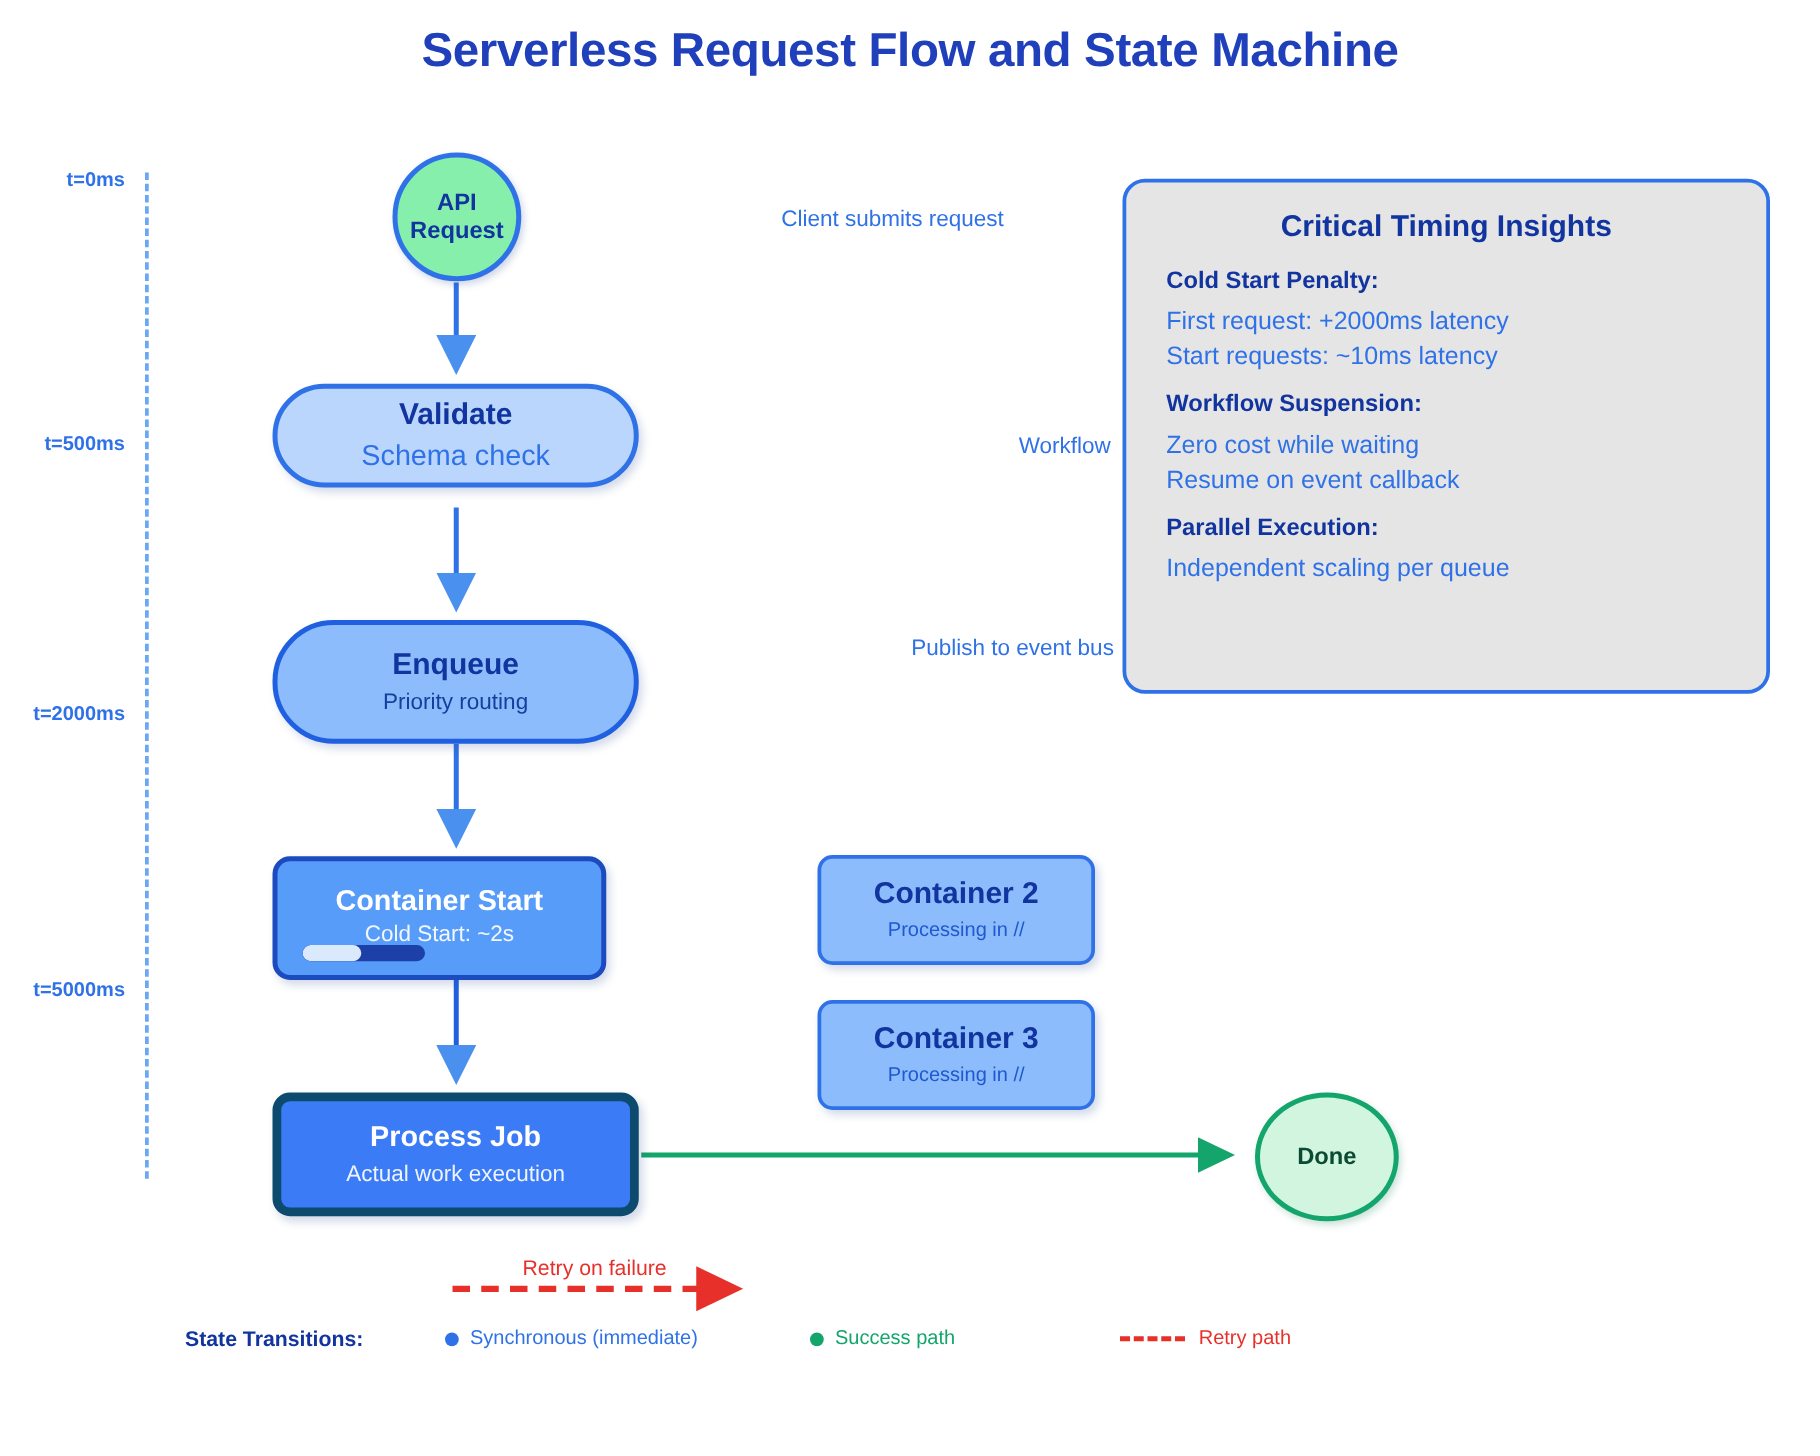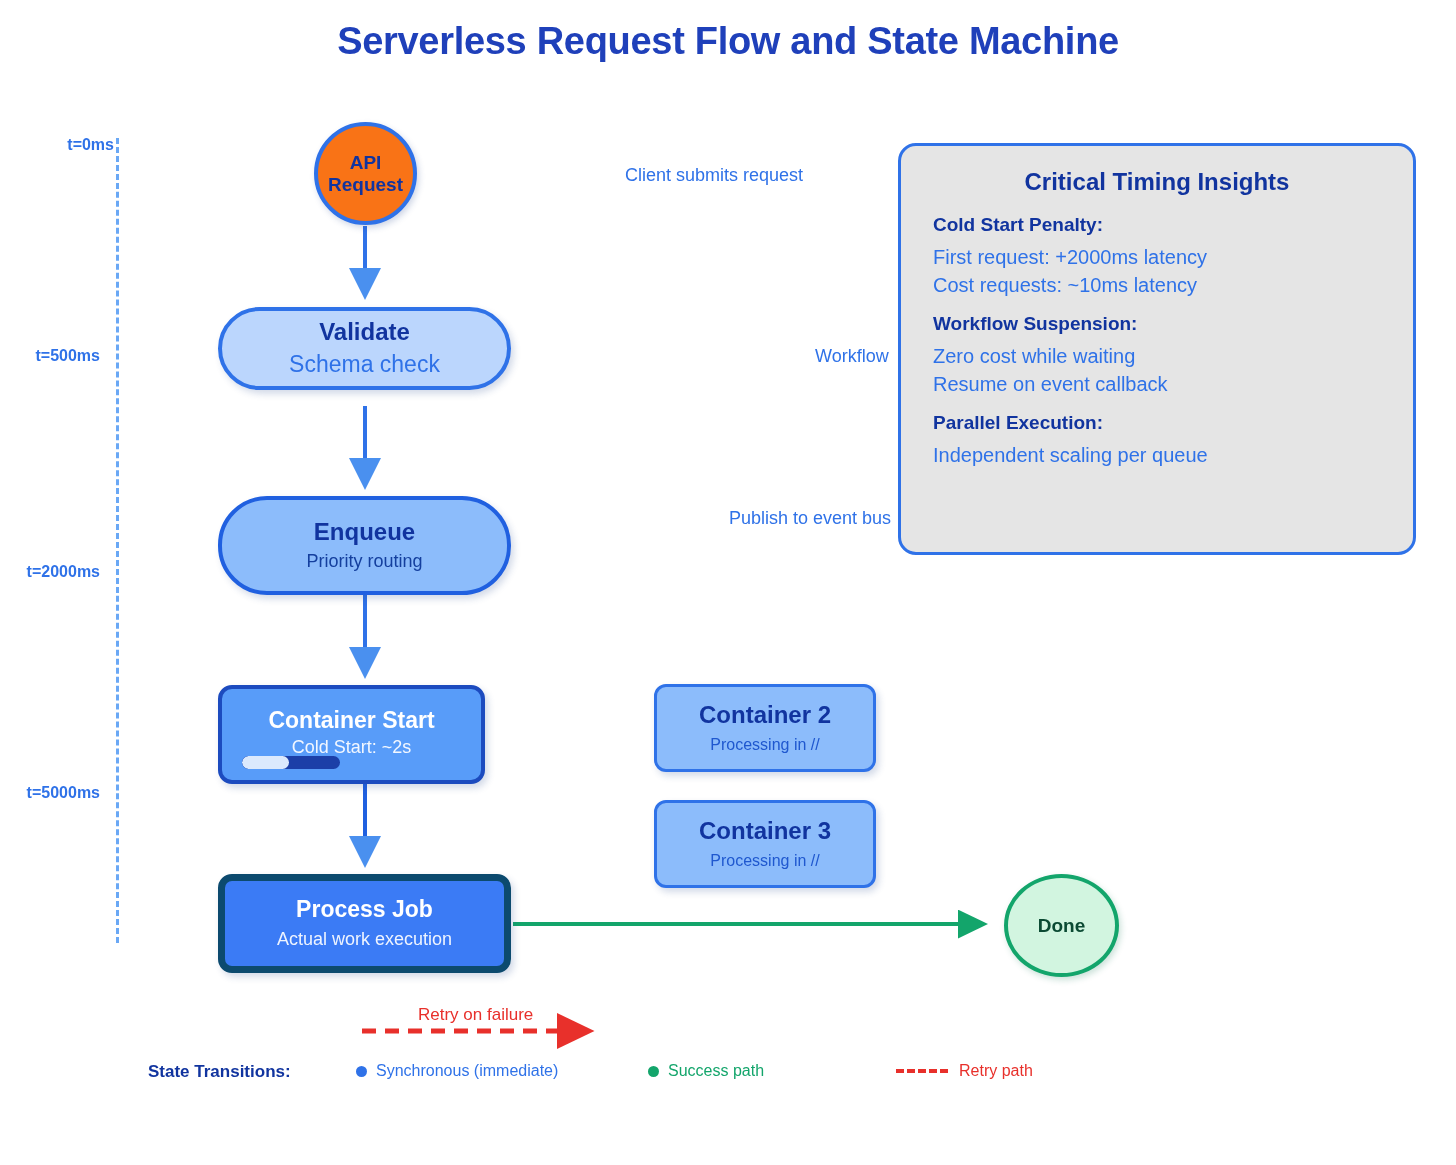--- a/index.html
+++ b/index.html
@@ -79,21 +79,21 @@
     line-height: 1.2;
   }
 
   
   #node-api-request {
     left: 314px;
     top: 122px;
     width: 103px;
     height: 103px;
     border-radius: 50%;
-    background: #f97316;
+    background: #86efac;
     border: 4px solid #2f72e8;
     box-shadow: 2px 3px 6px rgba(35,70,140,0.22);
   }
   #node-api-request .node-title {
     font-size: 19px;
     color: #11349f;
   }
 
   
   #node-validate {
@@ -291,21 +291,21 @@
   #legend-item-retry .legend-text { color: #e8302b; }
 </style>
 </head>
 <body>
 
 <div id="canvas">
 
   <div id="diagram-title">Serverless Request Flow and State Machine</div>
 
   <div id="timeline-axis"></div>
-  <div class="timeline-label" style="left:0;width:100px;top:136px;padding-left:14px;">t=0ms</div>
+  <div class="timeline-label" style="left:0;width:100px;top:136px;">t=0ms</div>
   <div class="timeline-label" style="left:0;width:100px;top:347px;">t=500ms</div>
   <div class="timeline-label" style="left:0;width:100px;top:563px;">t=2000ms</div>
   <div class="timeline-label" style="left:0;width:100px;top:784px;">t=5000ms</div>
 
   <svg id="edges" viewBox="0 0 1456 1165">
     <defs>
       <marker id="arrow-blue" markerWidth="10" markerHeight="10" refX="1" refY="4" orient="auto">
         <path d="M0,0 L8,4 L0,8 z" fill="#4a90ef"></path>
       </marker>
       <marker id="arrow-green" markerWidth="9" markerHeight="9" refX="1" refY="3.6" orient="auto">
@@ -382,21 +382,21 @@
   <div class="edge-label" id="edge-label-workflow">Workflow</div>
   <div class="edge-label" id="edge-label-publish">Publish to event bus</div>
   <div class="edge-label" id="edge-label-retry">Retry on failure</div>
 
   <div id="insights-panel">
     <div id="insights-title">Critical Timing Insights</div>
 
     <div class="insight-group">
       <div class="insight-heading">Cold Start Penalty:</div>
       <div class="insight-line">First request: +2000ms latency</div>
-      <div class="insight-line">Cost requests: ~10ms latency</div>
+      <div class="insight-line">Start requests: ~10ms latency</div>
     </div>
 
     <div class="insight-group">
       <div class="insight-heading">Workflow Suspension:</div>
       <div class="insight-line">Zero cost while waiting</div>
       <div class="insight-line">Resume on event callback</div>
     </div>
 
     <div class="insight-group">
       <div class="insight-heading">Parallel Execution:</div>

